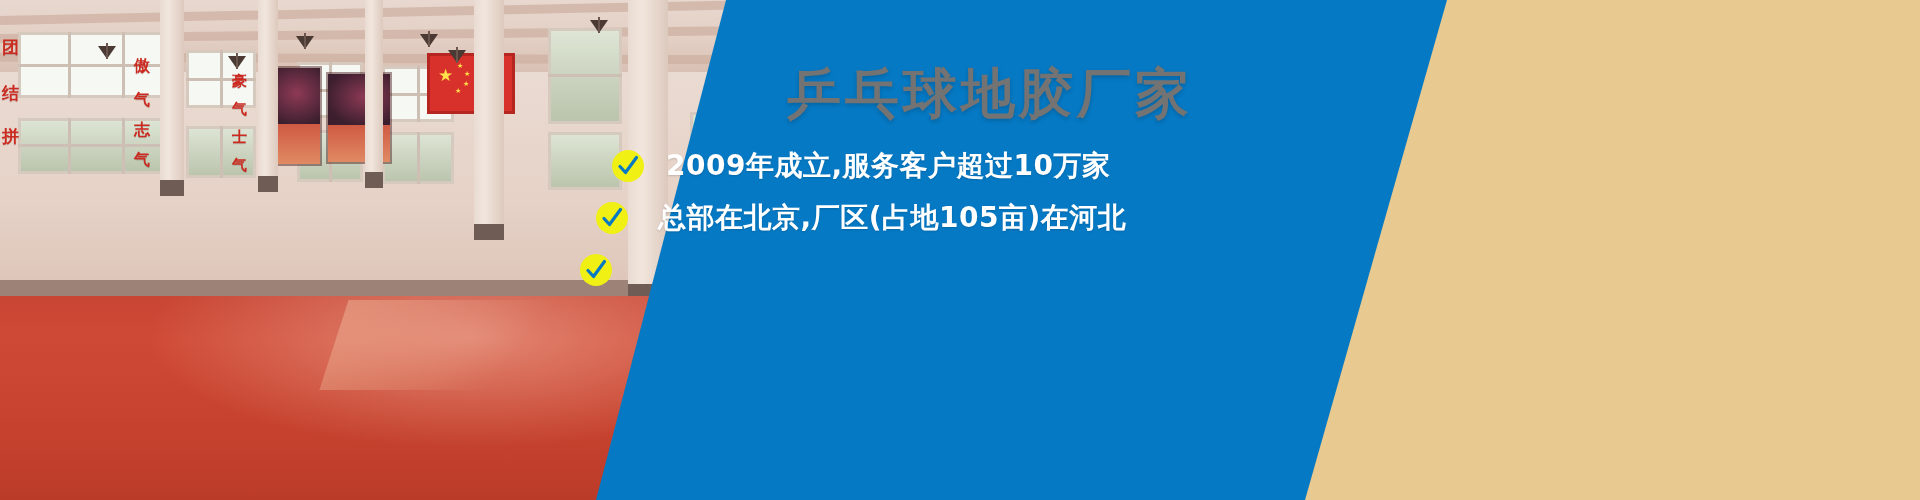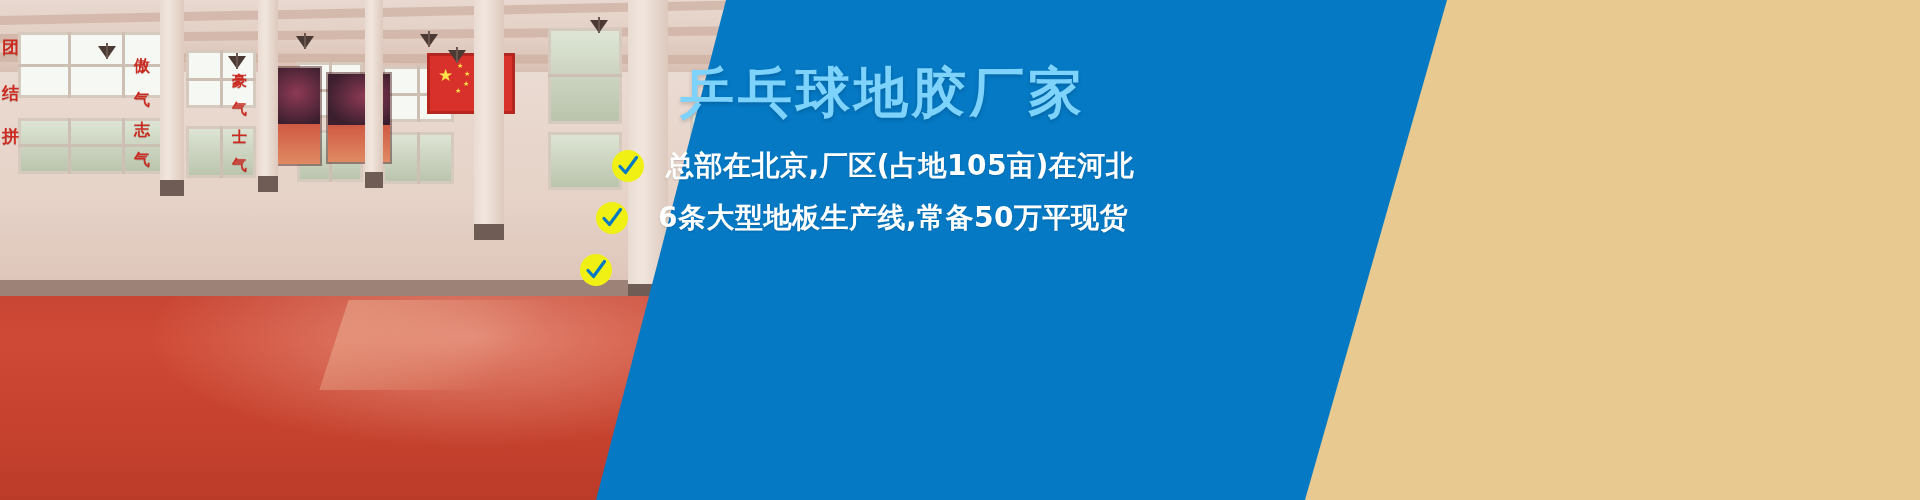--- a/index.html
+++ b/index.html
@@ -107,27 +107,27 @@
   }
 
   #content{
     position:absolute;left:0;top:0;width:1920px;height:500px;
     pointer-events:none;
   }
   #content > *{pointer-events:auto;}
 
   #headline{
     position:absolute;left:680px;top:66px;width:620px;
-    text-align:left;
-    color:#7dd3fc;
+    text-align:center;
+    color:#737373;
     font-size:54px;
     font-weight:700;
     letter-spacing:4px;
     line-height:1;
-    font-family:Liberation Serif, serif;
+    font-family:Liberation Sans, sans-serif;
     text-shadow:0 2px 4px rgba(0,0,0,.18);
     white-space:nowrap;
   }
 
   #bullets{
     position:absolute;left:560px;top:140px;width:760px;
   }
   .bullet{
     display:flex;align-items:center;
     height:52px;
@@ -275,38 +275,38 @@
   </div>
 
   <div id="blue-panel"></div>
 
   <div id="content">
 
     <div id="headline">乒乓球地胶厂家</div>
 
     <div id="bullets">
 
+      <div class="bullet">
+        <span class="tick">
+          <svg width="24" height="24" viewBox="0 0 24 24" aria-hidden="true">
+            <path d="M4 12.5 L9.5 18.5 L20.5 3.5" fill="none" stroke="#0579c4" stroke-width="3.2" stroke-linecap="round" stroke-linejoin="round"></path>
+          </svg>
+        </span>
+        <span class="bullet-text">2009年成立,服务客户超过10万家</span>
+      </div>
 
       <div class="bullet">
         <span class="tick">
           <svg width="24" height="24" viewBox="0 0 24 24" aria-hidden="true">
             <path d="M4 12.5 L9.5 18.5 L20.5 3.5" fill="none" stroke="#0579c4" stroke-width="3.2" stroke-linecap="round" stroke-linejoin="round"></path>
           </svg>
         </span>
         <span class="bullet-text">总部在北京,厂区(占地105亩)在河北</span>
       </div>
 
-      <div class="bullet">
-        <span class="tick">
-          <svg width="24" height="24" viewBox="0 0 24 24" aria-hidden="true">
-            <path d="M4 12.5 L9.5 18.5 L20.5 3.5" fill="none" stroke="#0579c4" stroke-width="3.2" stroke-linecap="round" stroke-linejoin="round"></path>
-          </svg>
-        </span>
-        <span class="bullet-text">6条大型地板生产线,常备50万平现货</span>
-      </div>
 
       <div class="bullet">
         <span class="tick">
           <svg width="24" height="24" viewBox="0 0 24 24" aria-hidden="true">
             <path d="M4 12.5 L9.5 18.5 L20.5 3.5" fill="none" stroke="#0579c4" stroke-width="3.2" stroke-linecap="round" stroke-linejoin="round"></path>
           </svg>
         </span>
       </div>
 
     </div>

